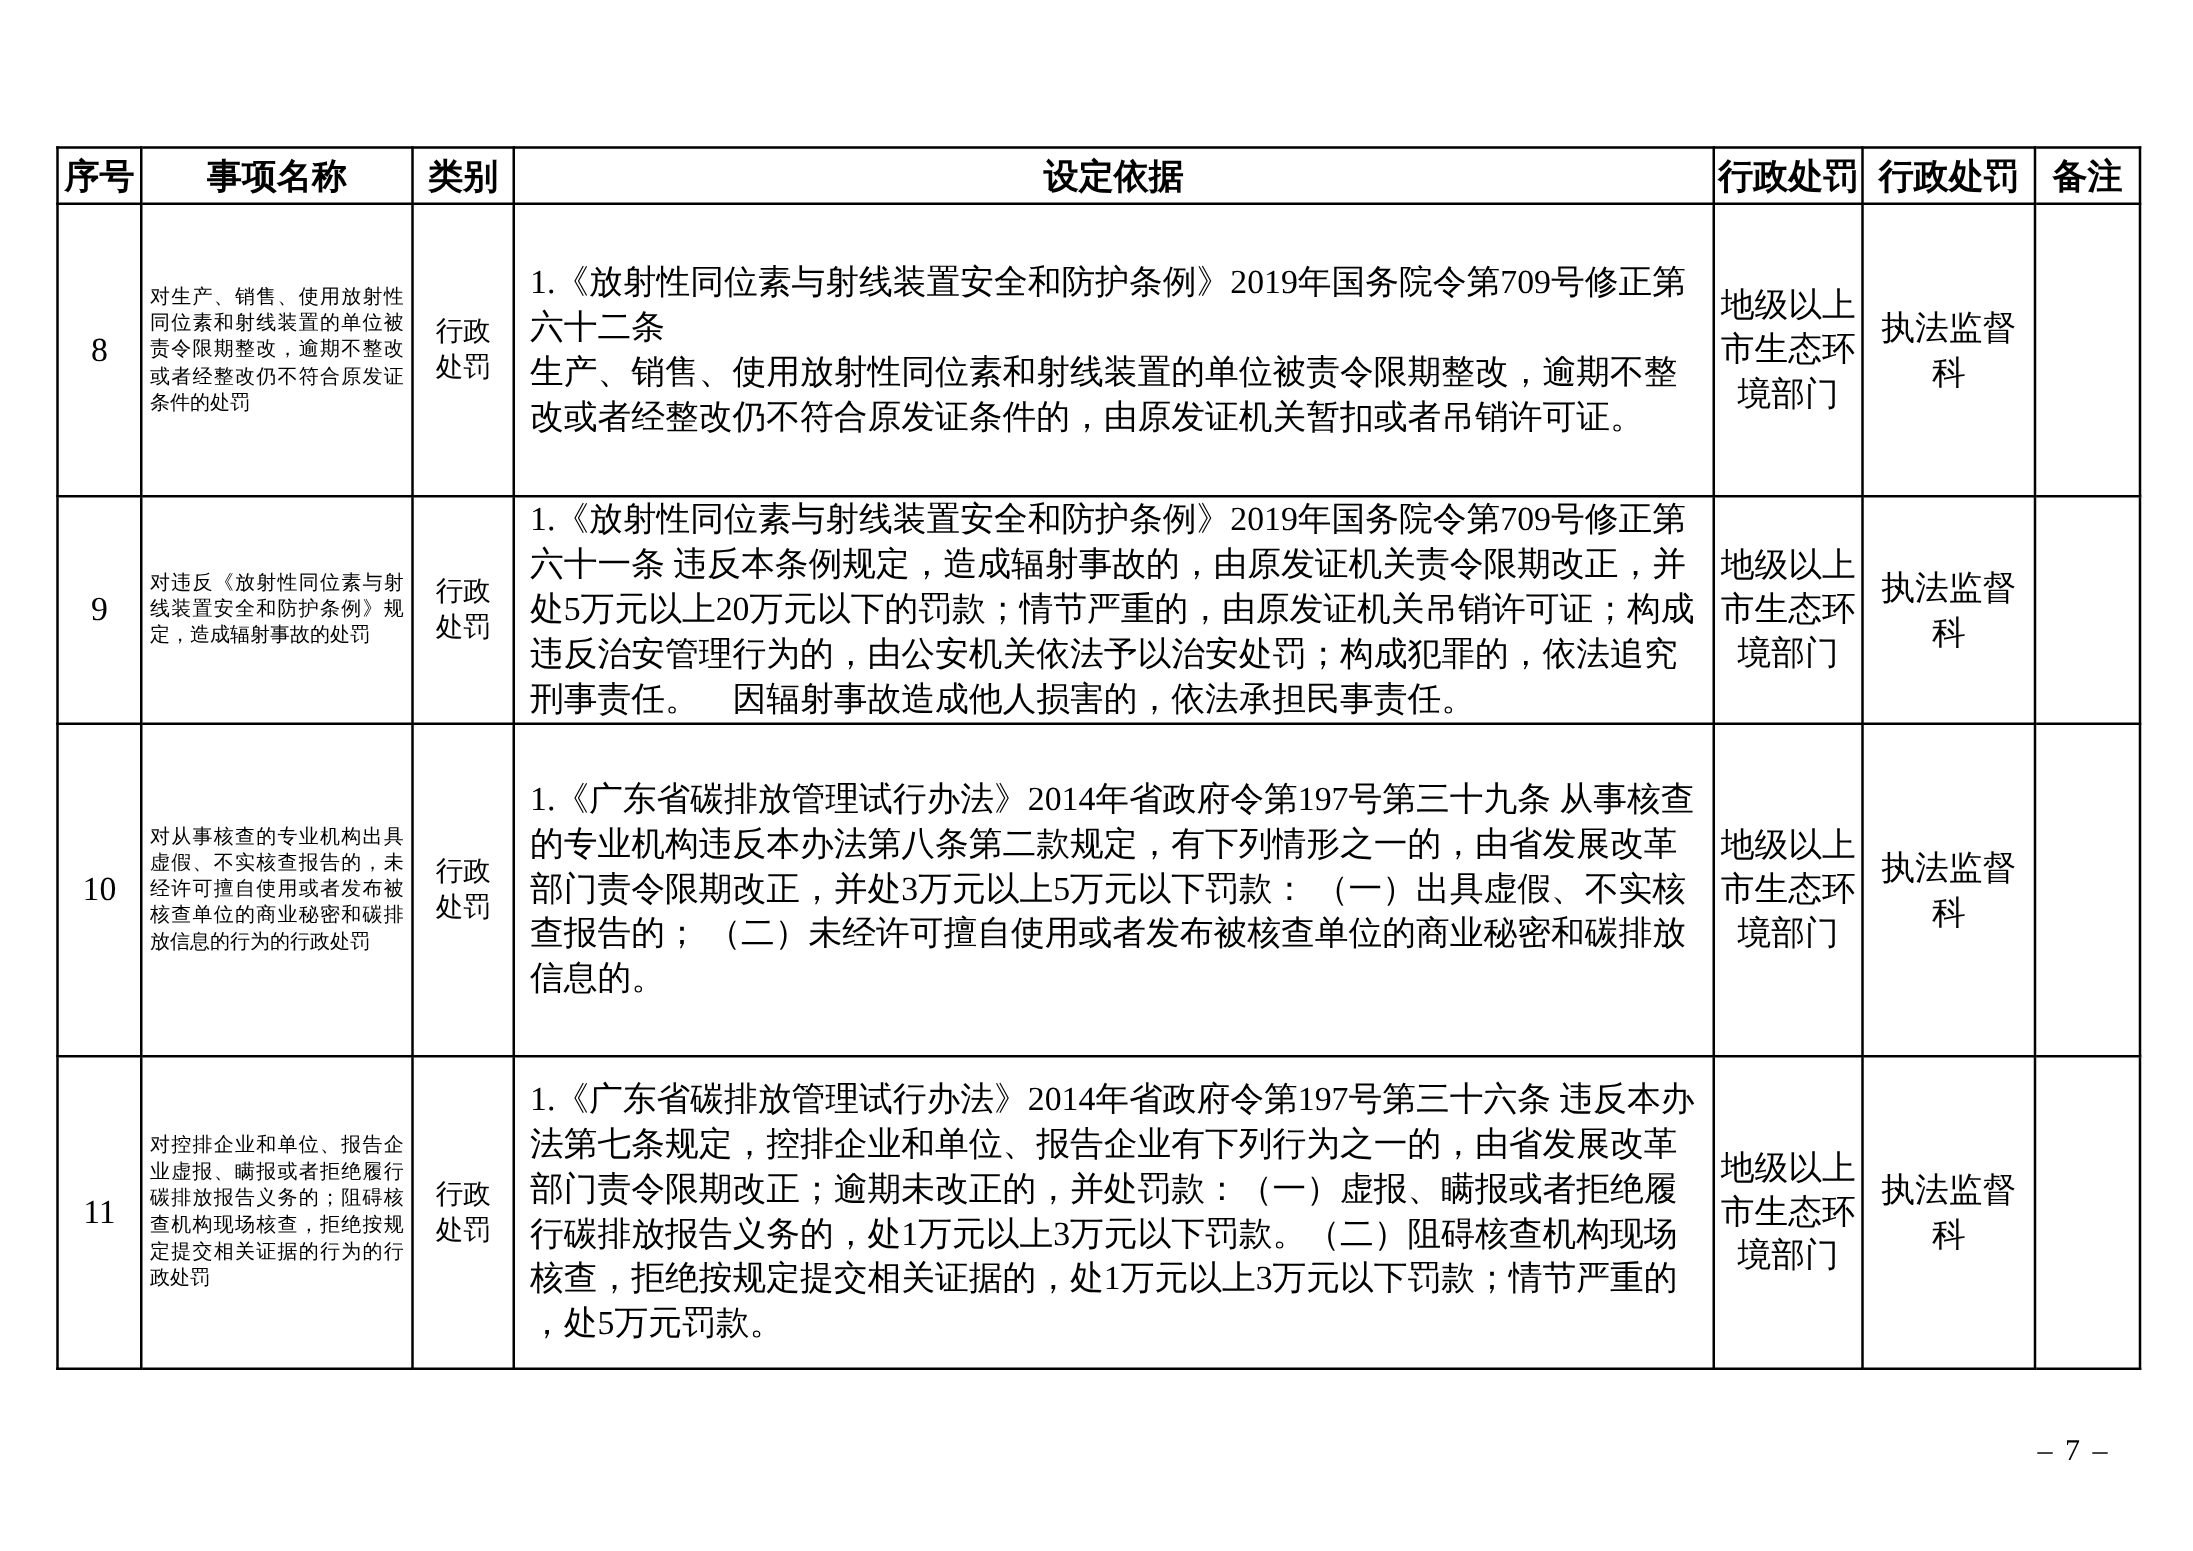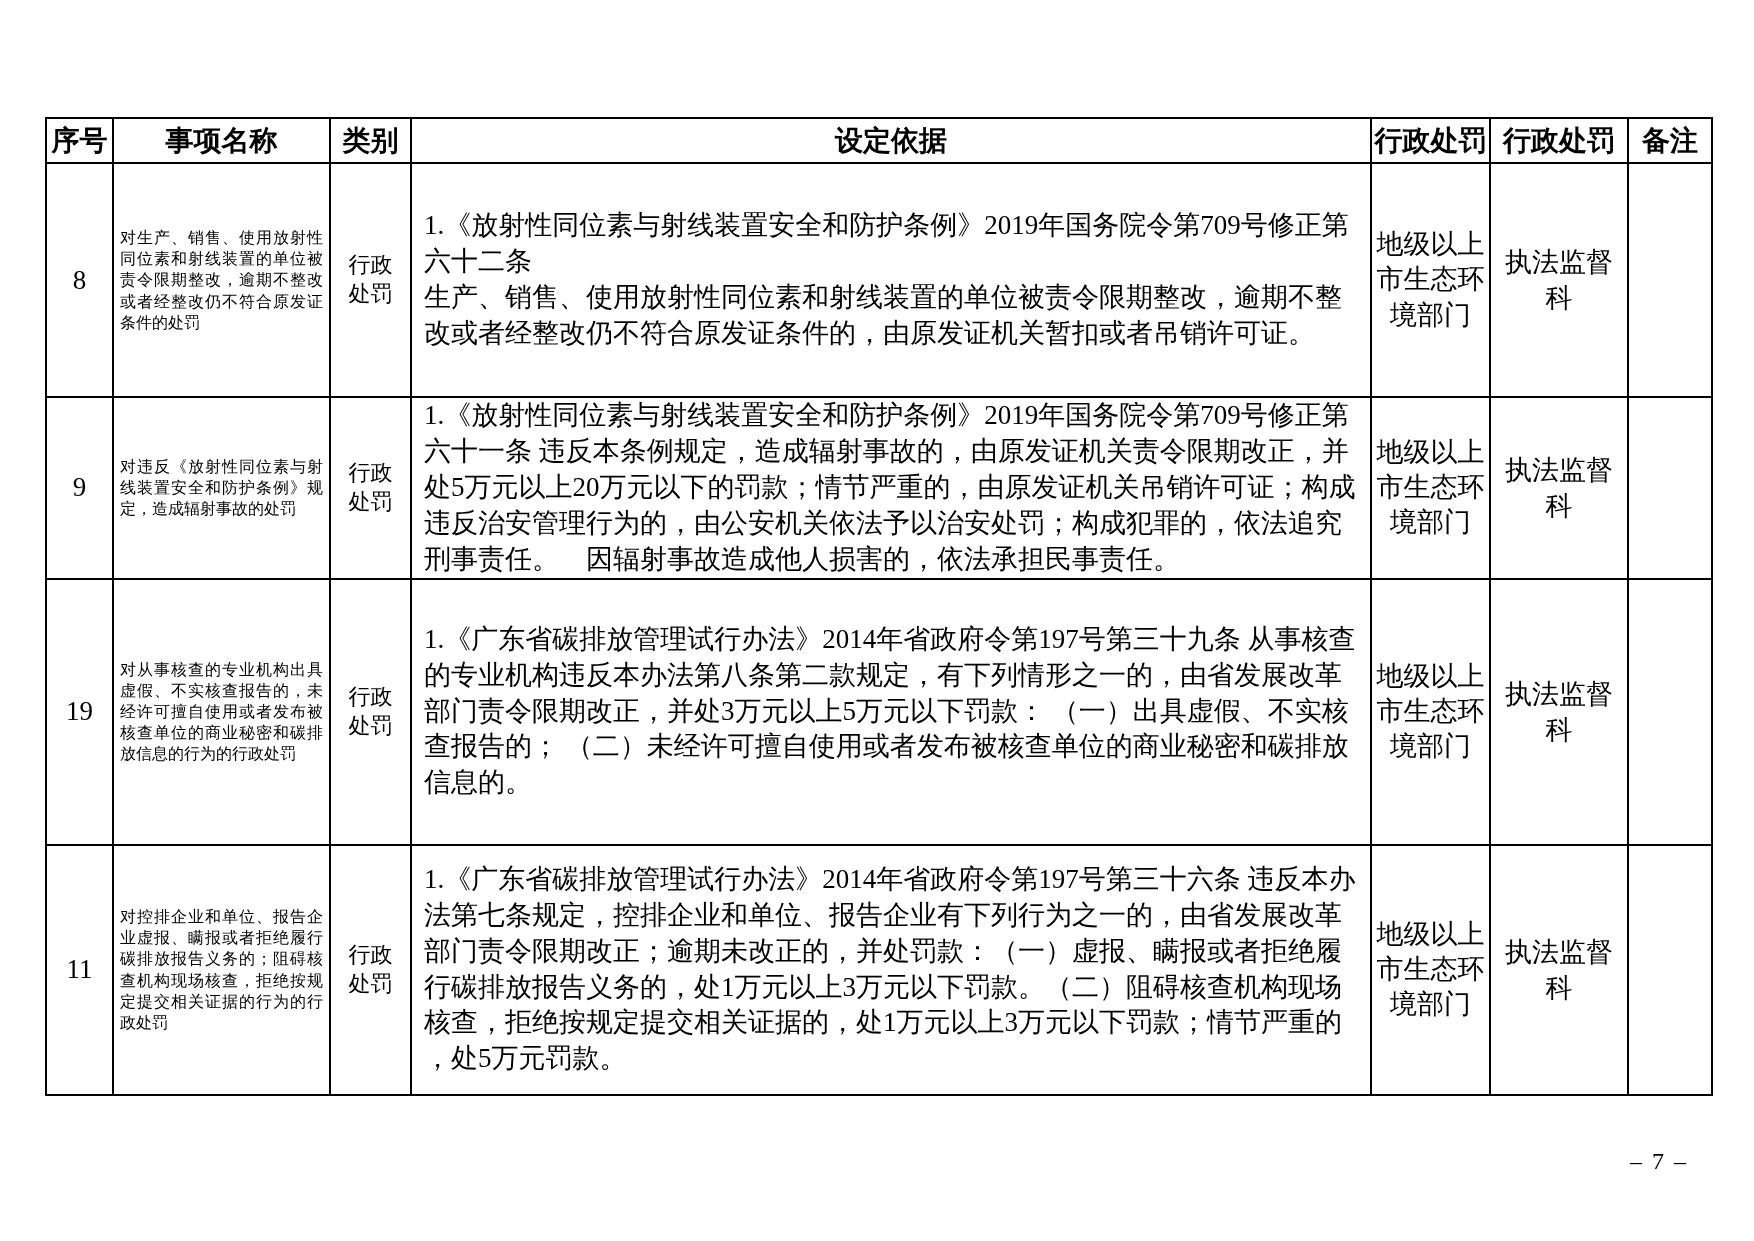--- a/index.html
+++ b/index.html
@@ -128,21 +128,21 @@
     <tr class="row-9">
       <td class="num">9</td>
       <td class="name">对违反《放射性同位素与射线装置安全和防护条例》规定，造成辐射事故的处罚</td>
       <td class="cat">行政处罚</td>
       <td class="basis">1.《放射性同位素与射线装置安全和防护条例》2019年国务院令第709号修正第六十一条 违反本条例规定，造成辐射事故的，由原发证机关责令限期改正，并处5万元以上20万元以下的罚款；情节严重的，由原发证机关吊销许可证；构成违反治安管理行为的，由公安机关依法予以治安处罚；构成犯罪的，依法追究刑事责任。　因辐射事故造成他人损害的，依法承担民事责任。</td>
       <td class="unit">地级以上市生态环境部门</td>
       <td class="dept">执法监督科</td>
       <td class="remark"></td>
     </tr>
     <tr class="row-10">
-      <td class="num">19</td>
+      <td class="num">10</td>
       <td class="name">对从事核查的专业机构出具虚假、不实核查报告的，未经许可擅自使用或者发布被核查单位的商业秘密和碳排放信息的行为的行政处罚</td>
       <td class="cat">行政处罚</td>
       <td class="basis">1.《广东省碳排放管理试行办法》2014年省政府令第197号第三十九条 从事核查的专业机构违反本办法第八条第二款规定，有下列情形之一的，由省发展改革部门责令限期改正，并处3万元以上5万元以下罚款： （一）出具虚假、不实核查报告的； （二）未经许可擅自使用或者发布被核查单位的商业秘密和碳排放信息的。</td>
       <td class="unit">地级以上市生态环境部门</td>
       <td class="dept">执法监督科</td>
       <td class="remark"></td>
     </tr>
     <tr class="row-11">
       <td class="num">11</td>
       <td class="name">对控排企业和单位、报告企业虚报、瞒报或者拒绝履行碳排放报告义务的；阻碍核查机构现场核查，拒绝按规定提交相关证据的行为的行政处罚</td>

